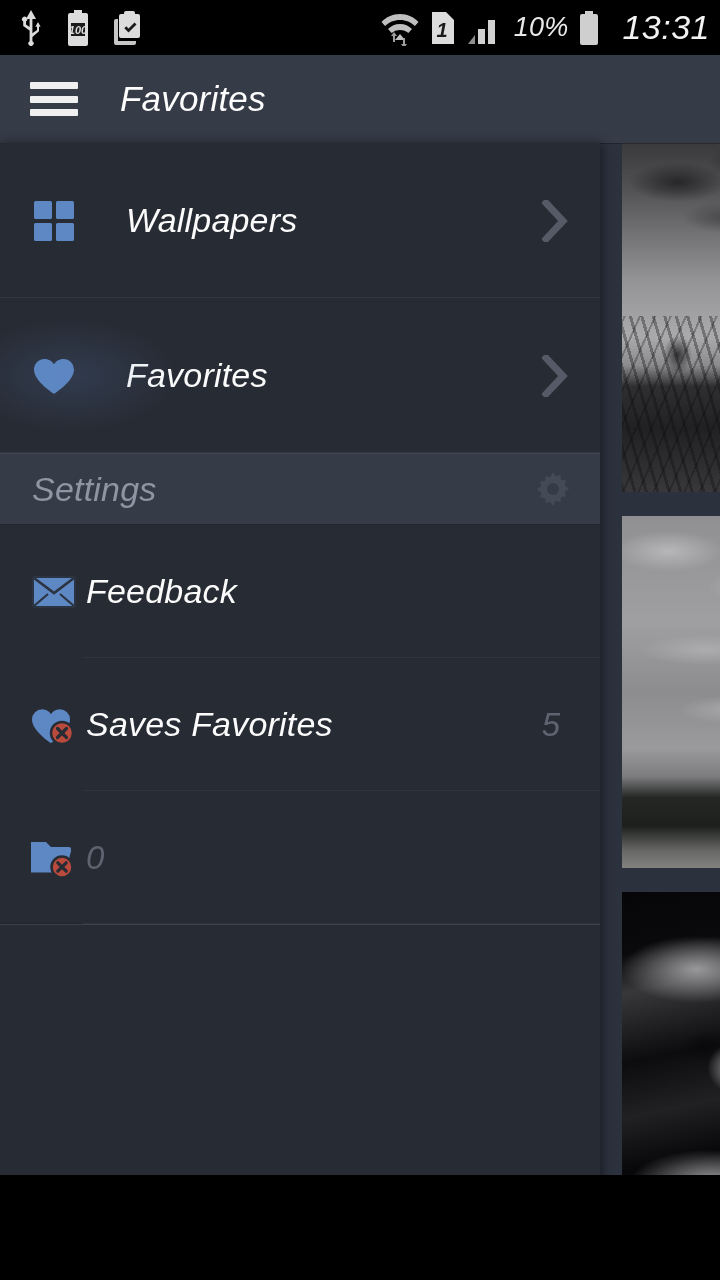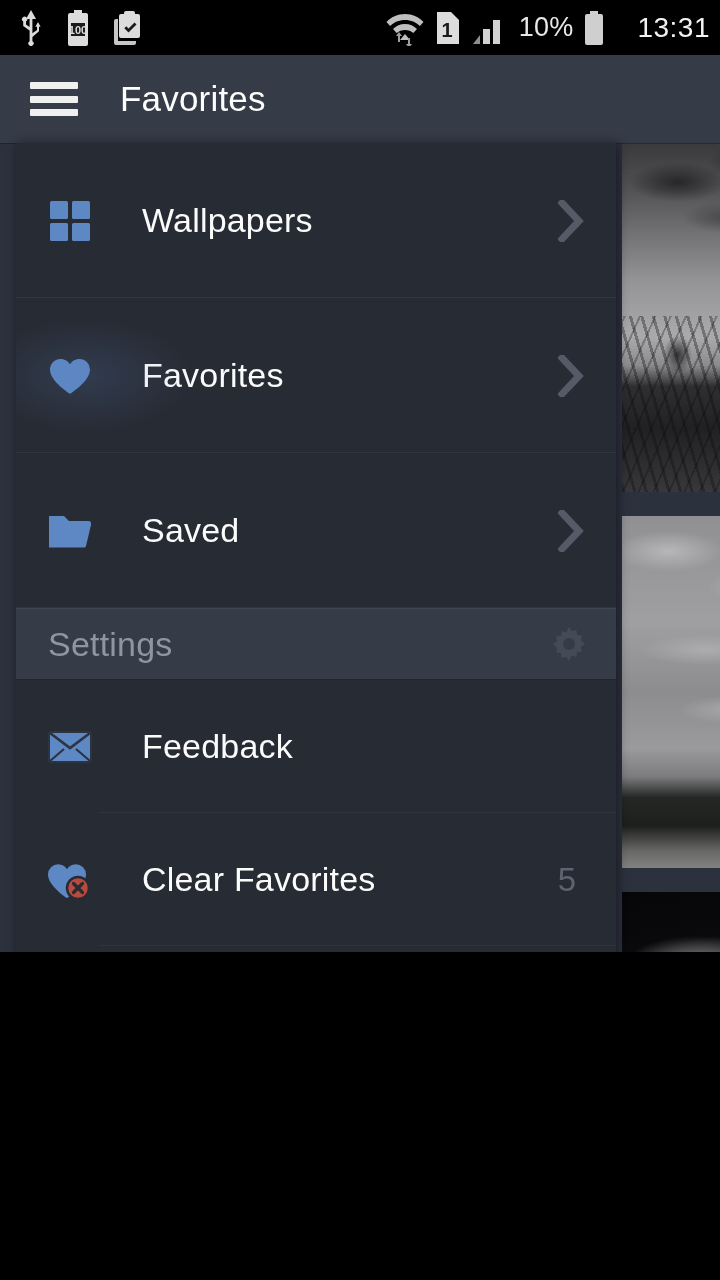--- a/index.html
+++ b/index.html
@@ -5,44 +5,45 @@
 <style>
   * { margin:0; padding:0; box-sizing:border-box; }
   html,body {
     width:720px; height:1280px;
     background:#000;
     font-family:"Liberation Sans", sans-serif;
     overflow:hidden;
   }
   #screen {
     position:relative;
-    width:720px; height:952px;
+    width:720px; height:1175px;
     background:#f9a8d4;
     overflow:hidden;
+    font-style:italic;
   }
 
   
   #statusbar {
     position:absolute; top:0; left:0;
     width:720px; height:55px;
     background:#000;
     display:flex; align-items:center;
     padding:0 10px 0 18px;
     z-index:60;
   }
   .sb-left { display:flex; align-items:center; gap:22px; }
   .sb-right { margin-left:auto; display:flex; align-items:center; gap:10px; }
   .sb-icon { display:block; }
   .sb-text {
     color:#e8e8e8; font-size:27px; letter-spacing:0.2px;
     font-family:"Liberation Sans", sans-serif;
   }
   .sb-clock {
-    color:#f2f2f2; font-size:28px; letter-spacing:0.5px;
-    margin-left:22px;
+    color:#f2f2f2; font-size:34px; letter-spacing:0.5px;
+    margin-left:12px;
   }
 
   
   #content {
     position:absolute; top:55px; left:0;
     width:720px; height:1225px;
     background:#3a4150;
     z-index:5;
   }
   #grid {
@@ -121,21 +122,21 @@
   #hamburger { width:48px; height:34px; display:flex; flex-direction:column;
     justify-content:space-between; cursor:pointer; }
   #hamburger span { display:block; height:7px; background:#f0f0f0; border-radius:1px; }
   #apptitle {
     color:#fdfdfd; font-size:35px; margin-left:42px;
     font-weight:400; letter-spacing:0.2px;
   }
 
   
   #drawer {
-    position:absolute; top:143px; left:16px;
+    position:absolute; top:143px; left:0;
     width:600px; height:1137px;
     background:#272b34;
     z-index:50;
     overflow:hidden;
     box-shadow:2px 0 10px rgba(0,0,0,.45);
   }
 
   .nav-row {
     position:relative;
     height:155px;
@@ -190,21 +191,21 @@
   .set-row .divider-inset {
     position:absolute; left:83px; right:0; bottom:0; height:1px;
     background:#2f343d;
   }
   .set-icon {
     width:64px; margin-left:22px;
     display:flex; align-items:center; justify-content:center;
     flex:0 0 auto;
   }
   .set-label {
-    margin-left:40px; color:#fbfbfb; font-size:34px; letter-spacing:0.2px;
+    color:#fbfbfb; font-size:34px; letter-spacing:0.2px;
     flex:1 1 auto;
   }
   .set-value {
     margin-right:40px; color:#5d646f; font-size:33px; flex:0 0 auto;
   }
 
   .section-gap {
     height:1px; background:#3b414d;
     box-shadow:0 -1px 0 #21252c;
   }
@@ -314,35 +315,20 @@
       </div>
       <div class="nav-label">Favorites</div>
       <div class="nav-chevron">
         <svg width="26" height="42" viewBox="0 0 26 42">
           <path d="M4 3l17 18L4 39" stroke="#545b66" stroke-width="7" fill="none" stroke-linecap="square"></path>
         </svg>
       </div>
       <div class="divider-full"></div>
     </div>
 
-    <div class="nav-row">
-      <div class="nav-icon">
-        <svg width="46" height="40" viewBox="0 0 46 40">
-          <path fill="#5d88c4" d="M2 5h15l5 5h20a2 2 0 0 1 2 2v3H2z"></path>
-          <path fill="#5d88c4" d="M2 14h42l-5 21a2 2 0 0 1-2 1.6H2z"></path>
-        </svg>
-      </div>
-      <div class="nav-label">Saved</div>
-      <div class="nav-chevron">
-        <svg width="26" height="42" viewBox="0 0 26 42">
-          <path d="M4 3l17 18L4 39" stroke="#545b66" stroke-width="7" fill="none" stroke-linecap="square"></path>
-        </svg>
-      </div>
-      <div class="divider-full"></div>
-    </div>
 
     <div id="section-settings">
       <div class="sec-label">Settings</div>
       <div class="sec-gear">
         <svg width="34" height="34" viewBox="0 0 34 34">
           <path fill="#444b57" d="M17 0l2.6 4.2 4.8-1.2.6 4.9 4.9.6-1.2 4.8L33 17l-4.3 2.7 1.2 4.8-4.9.6-.6 4.9-4.8-1.2L17 34l-2.6-4.2-4.8 1.2-.6-4.9-4.9-.6 1.2-4.8L1 17l4.3-2.7-1.2-4.8 4.9-.6.6-4.9 4.8 1.2z"></path>
           <circle cx="17" cy="17" r="6" fill="#363c47"></circle>
         </svg>
       </div>
     </div>
@@ -362,21 +348,21 @@
 
 
     <div class="set-row">
       <div class="set-icon">
         <svg width="48" height="44" viewBox="0 0 48 44">
           <path fill="#5d88c4" d="M21 40S2 27.8 2 16.4A10.2 10.2 0 0 1 12.2 6.2c4.2 0 7.2 2.3 8.8 5.1 1.6-2.8 4.6-5.1 8.8-5.1A10.2 10.2 0 0 1 40 16.4C40 27.8 21 40 21 40z"></path>
           <circle cx="32" cy="30" r="11" fill="#b94a3c" stroke="#272b34" stroke-width="2.5"></circle>
           <path d="M27.5 25.5l9 9M36.5 25.5l-9 9" stroke="#272b34" stroke-width="3.2" stroke-linecap="round"></path>
         </svg>
       </div>
-      <div class="set-label">Clear Favorites</div>
+      <div class="set-label">Saves Favorites</div>
       <div class="set-value">5</div>
       <div class="divider-inset"></div>
     </div>
 
     <div class="set-row">
       <div class="set-icon">
         <svg width="50" height="42" viewBox="0 0 50 42">
           <path fill="#5d88c4" d="M2 5h15l5 5h18a2 2 0 0 1 2 2v3H2z"></path>
           <path fill="#5d88c4" d="M2 14h40l-5 20a2 2 0 0 1-2 1.6H2z"></path>
           <circle cx="33" cy="30" r="10.5" fill="#b94a3c" stroke="#272b34" stroke-width="2.5"></circle>

